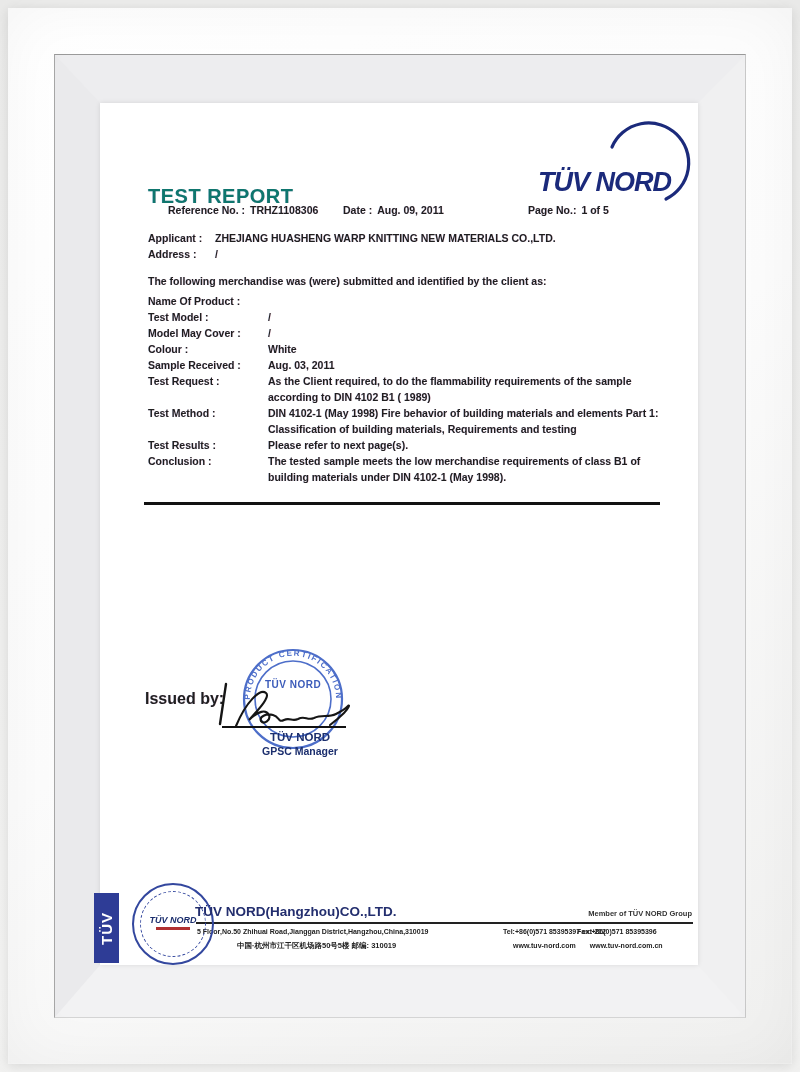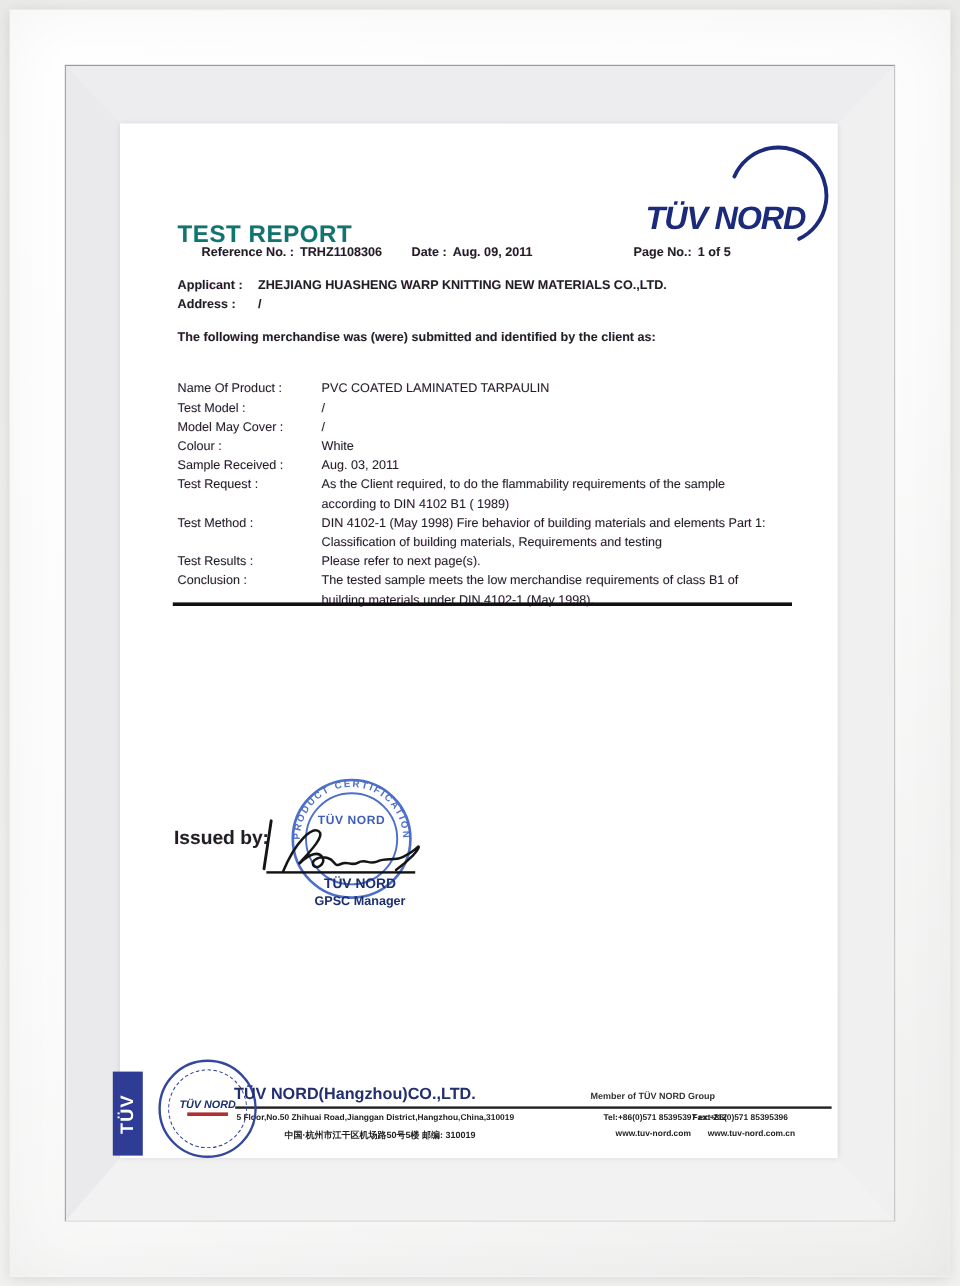--- a/index.html
+++ b/index.html
@@ -38,21 +38,21 @@
   .lbl{margin-right:5px;}
 
   .appblock{position:absolute;left:48px;top:128px;width:512px;
     font-size:10.5px;font-weight:bold;line-height:15.5px;}
   .approw{display:flex;}
   .approw .alabel{flex:0 0 67px;}
 
   .intro{position:absolute;left:48px;top:172px;font-size:10.5px;font-weight:bold;}
 
   .details{position:absolute;left:48px;top:190px;width:512px;
-    font-size:10.5px;font-weight:normal;line-height:16px;margin-top:23px;}
+    font-size:10.5px;font-weight:bold;line-height:16px;}
   .drow{display:flex;}
   .dlabel{flex:0 0 120px;}
   .dvalue{flex:1;}
 
   .endline{position:absolute;left:44px;top:399px;width:516px;height:2.5px;background:#111;}
 
   
   .issuedby{position:absolute;left:45px;top:587px;font-size:16px;font-weight:bold;}
   .stamp{position:absolute;left:142px;top:545px;width:102px;height:102px;}
   .stamp-center{position:absolute;left:142px;top:576px;width:102px;text-align:center;
@@ -71,21 +71,21 @@
     transform:rotate(-90deg);white-space:nowrap;}
   .fstamp{position:absolute;left:32px;top:780px;width:82px;height:82px;z-index:1;}
   .fstamp .ring1{position:absolute;inset:0;border:2.5px solid #33479e;border-radius:50%;}
   .fstamp .ring2{position:absolute;inset:8px;border:1.5px dashed #33479e;border-radius:50%;}
   .fstamp .ftxt{position:absolute;left:0;top:32px;width:82px;text-align:center;
     font-size:9px;font-weight:bold;font-style:italic;color:#1c2f6e;filter:blur(0.4px);}
   .fstamp .fred{position:absolute;left:24px;top:44px;width:34px;height:3px;background:#b03030;
     filter:blur(0.6px);}
   .fcompany{position:absolute;left:95px;top:801px;font-size:13.5px;font-weight:bold;
     color:#232e6e;z-index:2;}
-  .fmember{position:absolute;left:392px;top:806px;width:200px;
+  .fmember{position:absolute;left:392px;top:806px;width:200px;text-align:right;
     font-size:7.5px;font-weight:bold;color:#333;}
   .fline{position:absolute;left:96px;top:819px;width:497px;height:1.5px;background:#222;}
   .faddr{position:absolute;left:97px;top:825px;font-size:7px;font-weight:bold;color:#222;}
   .ftel{position:absolute;left:403px;top:825px;font-size:7px;font-weight:bold;color:#222;}
   .ffax{position:absolute;left:477px;top:825px;font-size:7px;font-weight:bold;color:#222;}
   .fcn{position:absolute;left:137px;top:838px;font-size:7.5px;font-weight:bold;color:#222;}
   .fweb{position:absolute;left:413px;top:839px;font-size:7px;font-weight:bold;color:#222;}
   .fweb .w2{margin-left:14px;}
 </style>
 </head>
@@ -121,23 +121,20 @@
         <span class="alabel">Address :</span>
         <span>/</span>
       </div>
     </div>
 
     <div class="intro txt">The following merchandise was (were) submitted and identified by the client as:</div>
 
     <div class="details txt">
         <div class="drow">
           <span class="dlabel">Name Of Product :</span>
-          <span class="dvalue">
-            <div>PVC COATED LAMINATED TARPAULIN</div>
-          </span>
         </div>
         <div class="drow">
           <span class="dlabel">Test Model :</span>
           <span class="dvalue">
             <div>/</div>
           </span>
         </div>
         <div class="drow">
           <span class="dlabel">Model May Cover :</span>
           <span class="dvalue">

